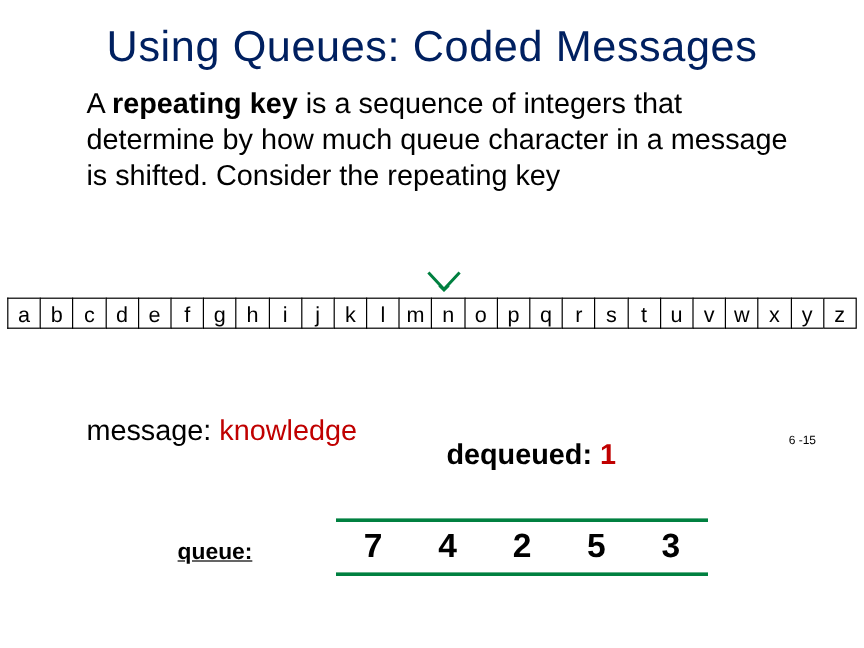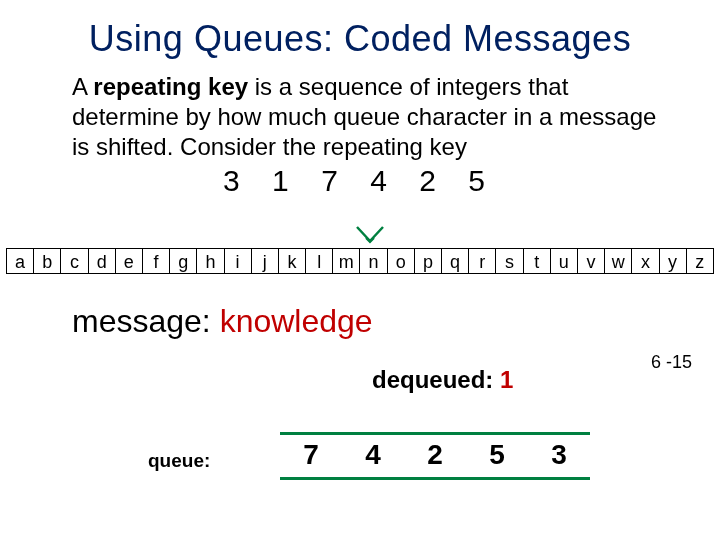--- a/index.html
+++ b/index.html
@@ -56,39 +56,41 @@
   }
   .alpha-cell:last-child { border-right: 1px solid #000; }
 
   .body-block {
     position: absolute;
     top: 300px;
     left: 72px;
     right: 40px;
   }
   .msg-line {
-    font-size: 32px;
+    font-size: 24px;
     line-height: 1.35;
+    margin-top: 44px;
   }
   .red { color: #c00000; }
 
   .dequeued {
     position: absolute;
     top: 66px;
     left: 300px;
     font-size: 24px;
     font-weight: bold;
   }
 
   .queue-label {
     position: absolute;
     top: 450px;
     left: 148px;
     font-size: 19px;
     font-weight: bold;
+    text-decoration: underline;
   }
 
   .queue-box {
     position: absolute;
     top: 432px;
     left: 280px;
     width: 310px;
     height: 42px;
     border-top: 3px solid #008040;
     border-bottom: 3px solid #008040;
@@ -98,22 +100,22 @@
     flex: 1;
     text-align: center;
     font-size: 28px;
     font-weight: bold;
     line-height: 40px;
   }
 
   .slide-num {
     position: absolute;
     bottom: 14px;
-    right: 28px;
-    font-size: 18px;
+    right: 40px;
+    font-size: 10px;
     margin-top: 40px;
   }
 
   .arrow {
     position: absolute;
     top: 225px;
     left: 355px;
     width: 30px;
     height: 20px;
   }
@@ -122,21 +124,20 @@
 <body>
 
 <div class="slide">
 
   <div class="title">Using Queues: Coded Messages</div>
 
   <div class="para">
     <span>A </span><span class="bold">repeating key</span><span> is a sequence of integers that determine by how much queue character in a message is shifted. Consider the repeating key</span>
   </div>
 
-  <div class="key-digits">3 1 7 4 2 5</div>
 
   <svg class="arrow" viewBox="0 0 30 20">
     <path d="M2 2 L15 16 L28 2" stroke="#008040" stroke-width="2.5" fill="none"></path>
     <path d="M11 13 L15 17 L19 13" stroke="#008040" stroke-width="2" fill="none"></path>
   </svg>
 
   <div class="alpha-row" id="alpha-row">
       <div class="alpha-cell">a</div>
       <div class="alpha-cell">b</div>
       <div class="alpha-cell">c</div>

